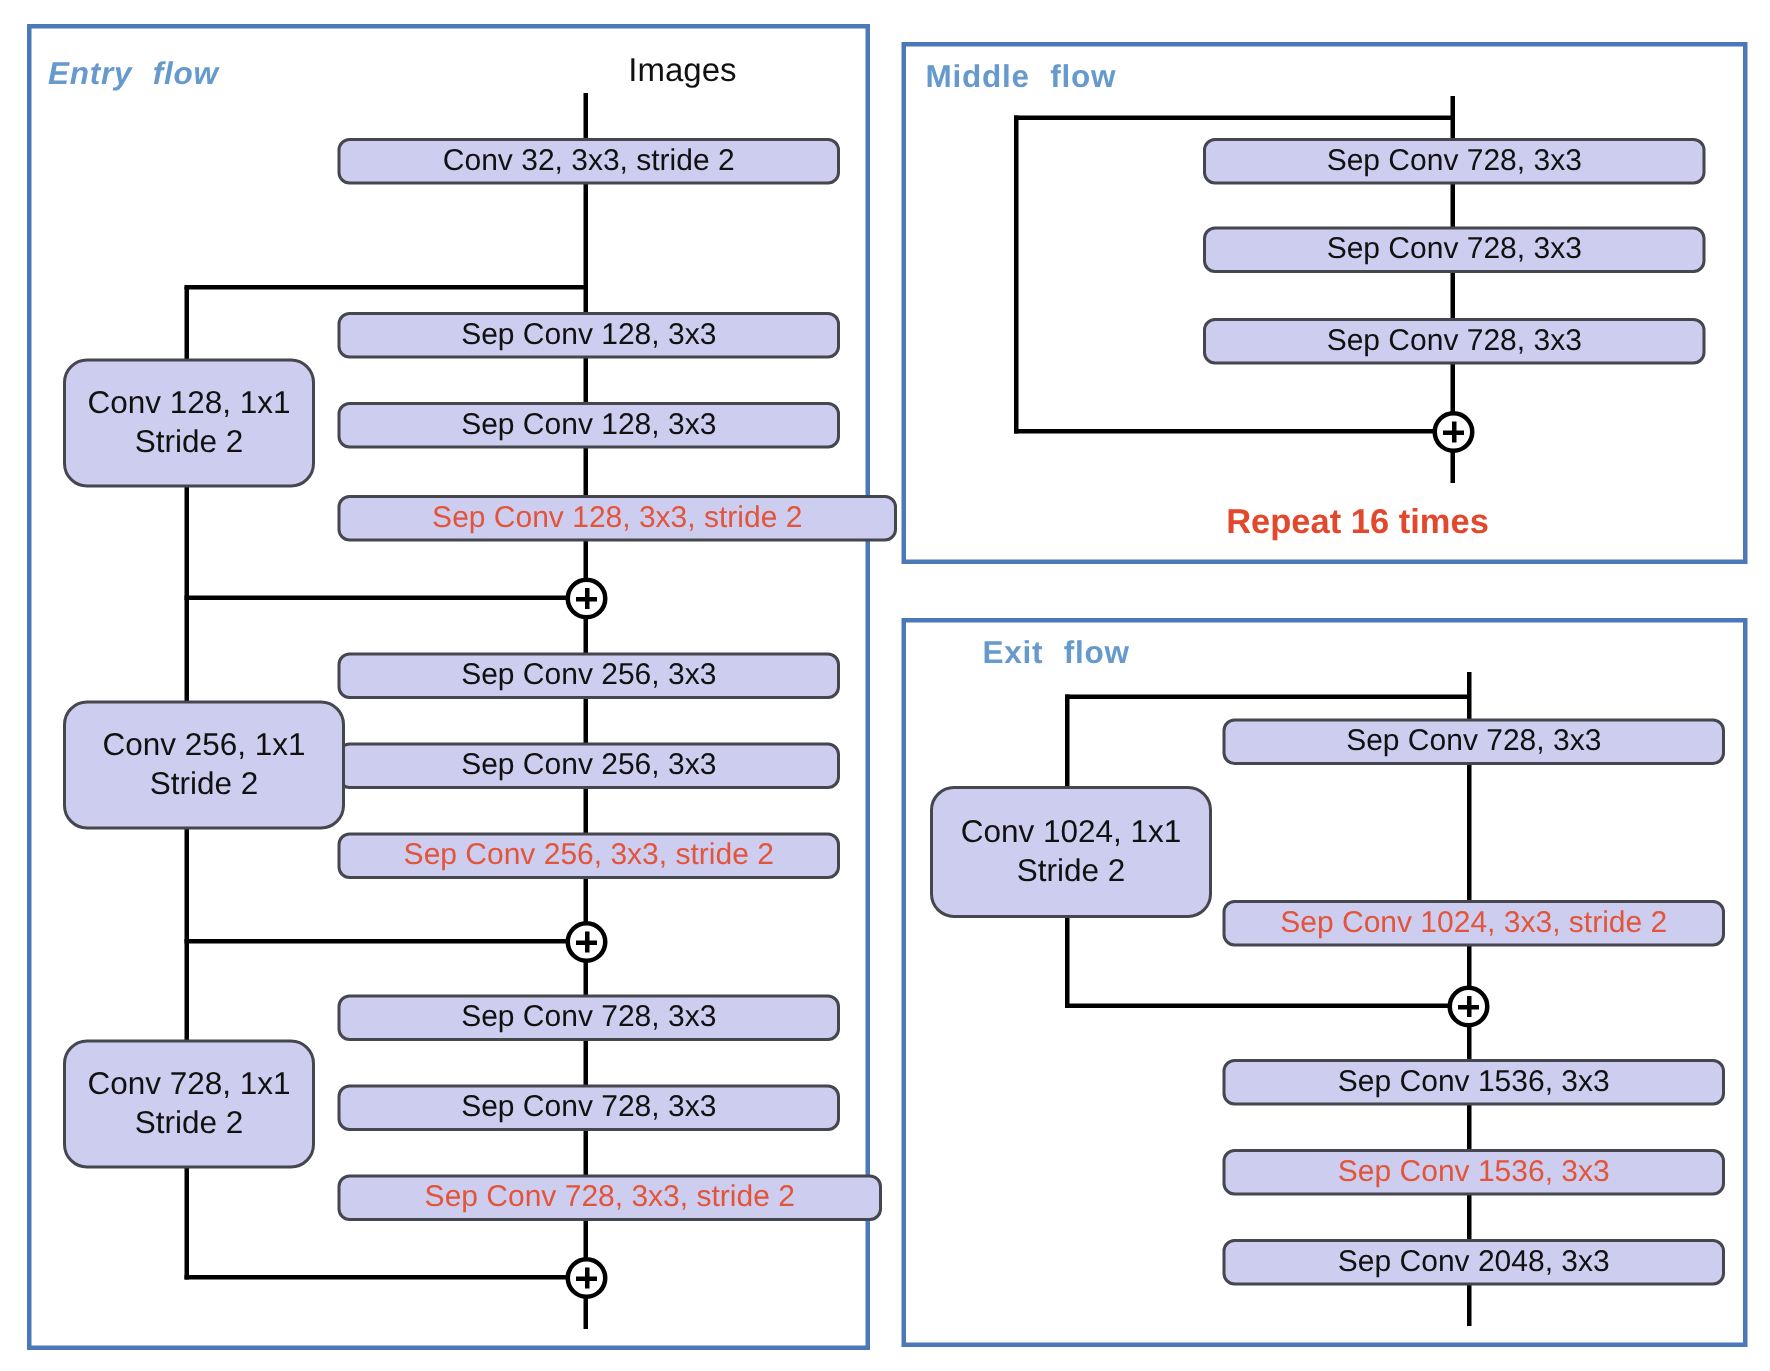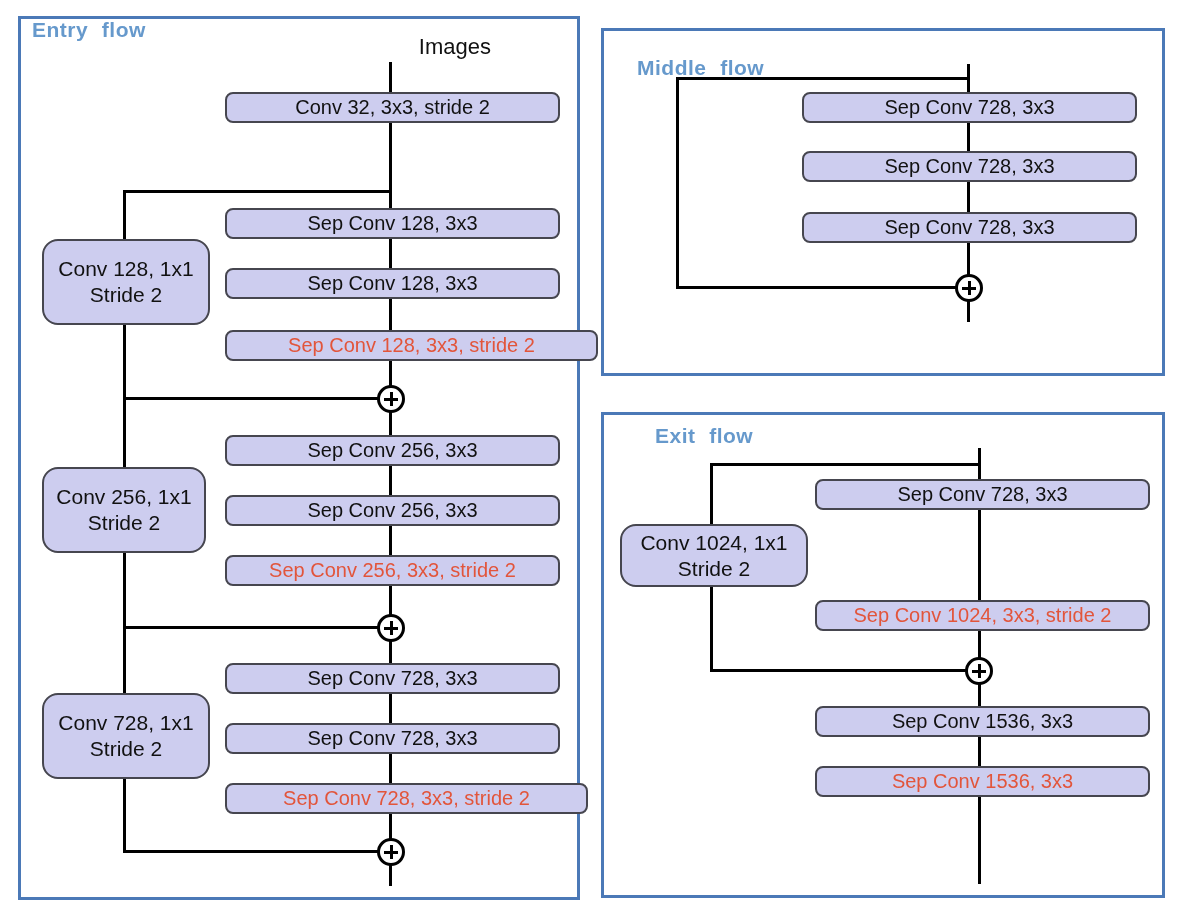--- a/index.html
+++ b/index.html
@@ -44,21 +44,21 @@
     position:absolute;font-size:23px;font-weight:bold;color:#e2482c;
     text-align:center;white-space:nowrap;
   }
 </style>
 </head>
 <body>
 
 <div id="canvas">
 
   <div class="panel" style="left:18px;top:16px;width:562px;height:884px;"></div>
-  <div class="ptitle" style="left:32px;top:18px;">Entry flow</div>
+  <div class="ptitle" style="left:32px;top:38px;font-style:italic;">Entry flow</div>
   <div class="freetext" style="left:291px;top:34px;width:200px;">Images</div>
 
   <div class="vline" style="left:389px;top:62px;height:824px;"></div>
 
   <div class="vline" style="left:123px;top:191px;height:662px;"></div>
   <div class="hline" style="left:123px;top:190px;width:268px;"></div>
   <div class="hline" style="left:123px;top:397px;width:268px;"></div>
   <div class="hline" style="left:123px;top:626px;width:268px;"></div>
   <div class="hline" style="left:123px;top:850px;width:268px;"></div>
 
@@ -70,61 +70,63 @@
   <div class="box" style="left:225px;top:495px;width:335px;">Sep Conv 256, 3x3</div>
   <div class="box red" style="left:225px;top:555px;width:335px;">Sep Conv 256, 3x3, stride 2</div>
   <div class="box" style="left:225px;top:663px;width:335px;">Sep Conv 728, 3x3</div>
   <div class="box" style="left:225px;top:723px;width:335px;">Sep Conv 728, 3x3</div>
   <div class="box red" style="left:225px;top:783px;width:363px;">Sep Conv 728, 3x3, stride 2</div>
 
   <div class="sidebox" style="left:42px;top:239px;width:168px;height:86px;">
     <span>Conv 128, 1x1</span>
     <span>Stride 2</span>
   </div>
-  <div class="sidebox" style="left:42px;top:467px;width:164px;height:86px;">
+  <div class="sidebox" style="left:42px;top:467px;width:188px;height:86px;">
     <span>Conv 256, 1x1</span>
     <span>Stride 2</span>
   </div>
   <div class="sidebox" style="left:42px;top:693px;width:168px;height:86px;">
     <span>Conv 728, 1x1</span>
     <span>Stride 2</span>
   </div>
 
   <div class="plus" style="left:377px;top:385px;"></div>
   <div class="plus" style="left:377px;top:614px;"></div>
   <div class="plus" style="left:377px;top:838px;"></div>
 
   <div class="panel" style="left:601px;top:28px;width:564px;height:348px;"></div>
-  <div class="ptitle" style="left:617px;top:56px;margin-left:20px;">Middle flow</div>
+  <div class="ptitle" style="left:617px;top:40px;">Middle flow</div>
 
   <div class="vline" style="left:967px;top:64px;height:258px;"></div>
   <div class="vline" style="left:676px;top:77px;height:212px;"></div>
   <div class="hline" style="left:676px;top:77px;width:294px;"></div>
   <div class="hline" style="left:676px;top:286px;width:294px;"></div>
 
   <div class="box" style="left:802px;top:92px;width:335px;">Sep Conv 728, 3x3</div>
   <div class="box" style="left:802px;top:151px;width:335px;">Sep Conv 728, 3x3</div>
   <div class="box" style="left:802px;top:212px;width:335px;">Sep Conv 728, 3x3</div>
 
   <div class="plus" style="left:955px;top:274px;"></div>
 
+  <div class="repeat" style="left:655px;top:334px;width:500px;">Repeat 16 times</div>
 
   <div class="panel" style="left:601px;top:412px;width:564px;height:486px;"></div>
   <div class="ptitle" style="left:617px;top:424px;margin-left:38px;">Exit flow</div>
 
   <div class="vline" style="left:978px;top:448px;height:436px;"></div>
   <div class="vline" style="left:710px;top:463px;height:209px;"></div>
   <div class="hline" style="left:710px;top:463px;width:270px;"></div>
   <div class="hline" style="left:710px;top:669px;width:270px;"></div>
 
   <div class="box" style="left:815px;top:479px;width:335px;">Sep Conv 728, 3x3</div>
   <div class="box red" style="left:815px;top:600px;width:335px;">Sep Conv 1024, 3x3, stride 2</div>
   <div class="box" style="left:815px;top:706px;width:335px;">Sep Conv 1536, 3x3</div>
   <div class="box red" style="left:815px;top:766px;width:335px;">Sep Conv 1536, 3x3</div>
+  <div class="box" style="left:815px;top:826px;width:335px;">Sep Conv 2048, 3x3</div>
 
-  <div class="sidebox" style="left:620px;top:524px;width:188px;height:63px;">
+  <div class="sidebox" style="left:620px;top:524px;width:188px;height:88px;">
     <span>Conv 1024, 1x1</span>
     <span>Stride 2</span>
   </div>
 
   <div class="plus" style="left:965px;top:657px;"></div>
 
 </div>
 
 </body></html>

